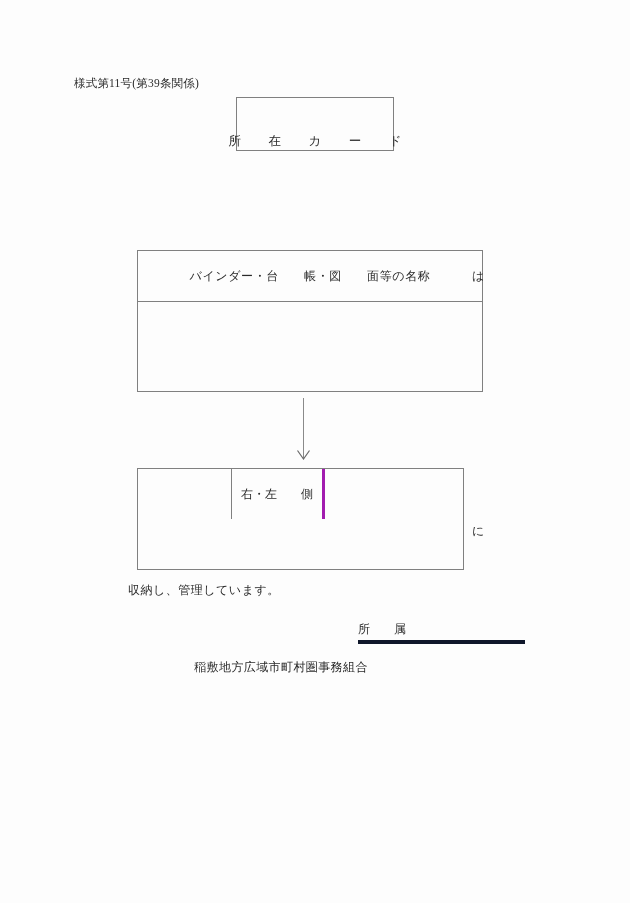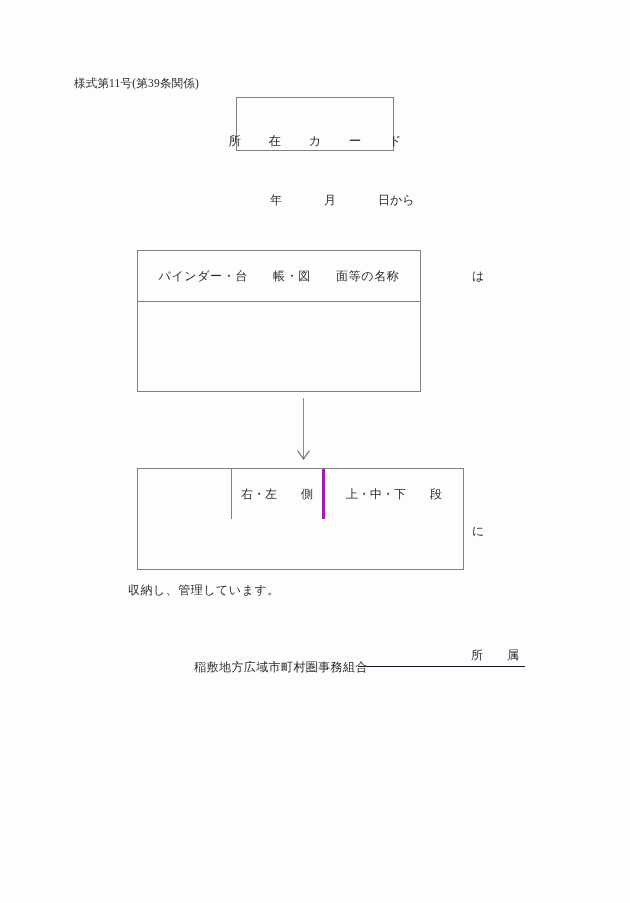--- a/index.html
+++ b/index.html
@@ -56,21 +56,21 @@
     top: 192px;
     font-size: 12px;
     white-space: nowrap;
   }
   .date-line .gap { display: inline-block; width: 36px; }
 
   
   .tbl1 {
     left: 137px;
     top: 250px;
-    width: 284px;
+    width: 346px;
     height: 142px;
     border: 1px solid #808080;
     box-sizing: border-box;
   }
   .tbl1 .hdr {
     height: 51px;
     border-bottom: 1px solid #808080;
     box-sizing: border-box;
     display: flex;
     align-items: center;
@@ -152,26 +152,25 @@
     left: 128px;
     top: 582px;
     font-size: 12px;
     letter-spacing: 0.5px;
     white-space: nowrap;
   }
 
   
   .affil {
     left: 358px;
-    top: 645px;
+    top: 619px;
     width: 167px;
-    border-bottom: 1px solid #0f172a;
+    border-bottom: 4px solid #0f172a;
     padding-bottom: 2px;
     box-sizing: border-box;
-    text-align: right;
   }
   .affil span {
     font-size: 12px;
     letter-spacing: 6px;
     white-space: nowrap;
   }
 
   
   .org {
     left: 0;
@@ -187,46 +186,38 @@
 <body>
 
 <div class="page">
 
   <div class="abs form-no">様式第11号(第39条関係)</div>
 
   <div class="abs title-box">
     <span class="t">所　在　カ　ー　ド</span>
   </div>
 
-  <div class="abs date-line">
-    <span>年</span>
-    <span class="gap"></span>
-    <span>月</span>
-    <span class="gap"></span>
-    <span>日から</span>
-  </div>
 
   <div class="abs tbl1">
     <div class="hdr">
       <span>バインダー・台　　帳・図　　面等の名称</span>
     </div>
     <div class="body"></div>
   </div>
   <div class="abs label-wa">は</div>
 
   <div class="abs arrow-stem"></div>
   <svg class="abs arrow-head" viewBox="0 0 13 10">
     <path d="M0.5 0.5 L6.5 9 L12.5 0.5" fill="none" stroke="#6a6a6a" stroke-width="1.2"></path>
   </svg>
 
   <div class="abs tbl2">
     <div class="row">
       <div class="cell c-blank"></div>
       <div class="cell c-side">右・左　　側</div>
-      <div class="cell c-level">上・中・下　　段</div>
     </div>
   </div>
   <div class="abs label-ni">に</div>
 
   <div class="abs closing">収納し、管理しています。</div>
 
   <div class="abs affil">
     <span>所　属</span><span></span>
   </div>
 

